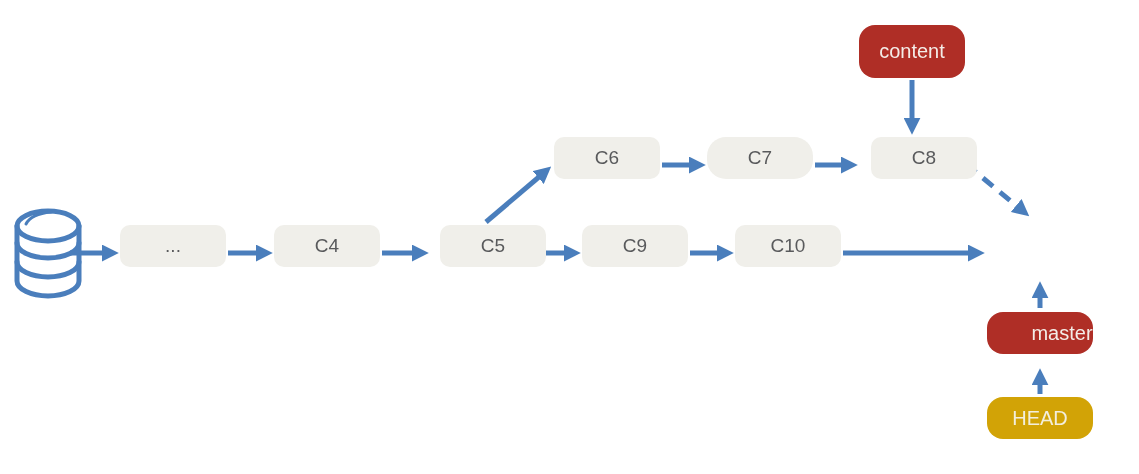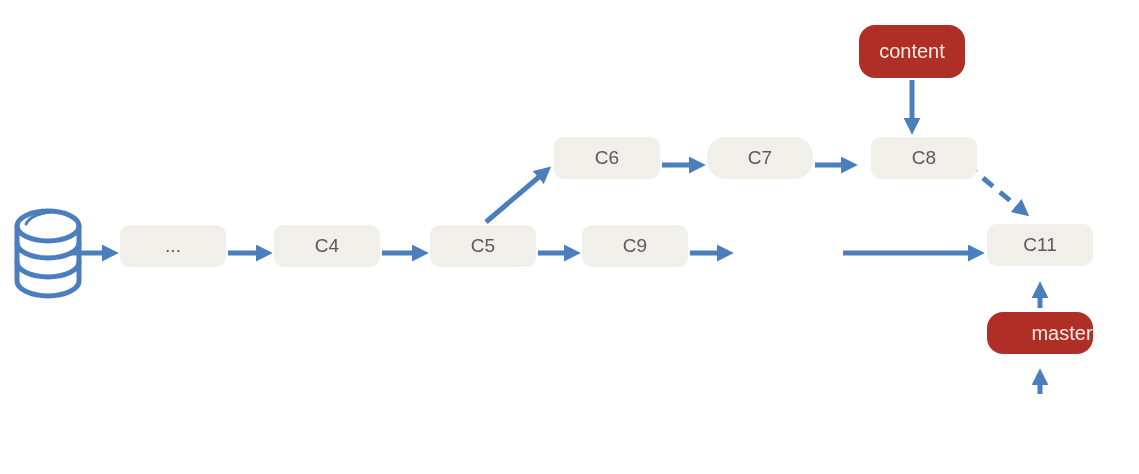--- a/index.html
+++ b/index.html
@@ -84,23 +84,24 @@
     <line class="arrow" x1="815" y1="165" x2="851" y2="165" marker-end="url(#arrowhead)"></line>
 
     <line class="arrow" x1="912" y1="80" x2="912" y2="128" marker-end="url(#arrowhead)"></line>
     <line class="arrow dashed" x1="966" y1="164" x2="1024" y2="212" marker-end="url(#arrowhead)"></line>
     <line class="arrow" x1="1040" y1="308" x2="1040" y2="288" marker-end="url(#arrowhead)"></line>
     <line class="arrow" x1="1040" y1="394" x2="1040" y2="375" marker-end="url(#arrowhead)"></line>
   </svg>
 
   <div class="node commit" style="left:120px; top:225px;">...</div>
   <div class="node commit" style="left:274px; top:225px;text-align:center;">C4</div>
-  <div class="node commit" style="left:430px; top:225px;">C5</div>
+  <div class="node commit" style="left:440px; top:225px;">C5</div>
   <div class="node commit" style="left:554px; top:137px;">C6</div>
   <div class="node commit" style="left:707px; top:137px;border-radius:19px;">C7</div>
   <div class="node commit" style="left:859px; top:137px;margin-left:12px;">C8</div>
   <div class="node commit" style="left:582px; top:225px;">C9</div>
-  <div class="node commit" style="left:987px; top:224px;">C11</div>
+  <div class="node commit" style="left:735px; top:225px;">C10</div>
 
   <div class="node ref" style="left:859px; top:25px; height:53px;">content</div>
   <div class="node ref" style="left:987px; top:312px;padding-left:44px;">master</div>
+  <div class="node ref head" style="left:987px; top:397px;">HEAD</div>
 
 </div>
 
 </body></html>

